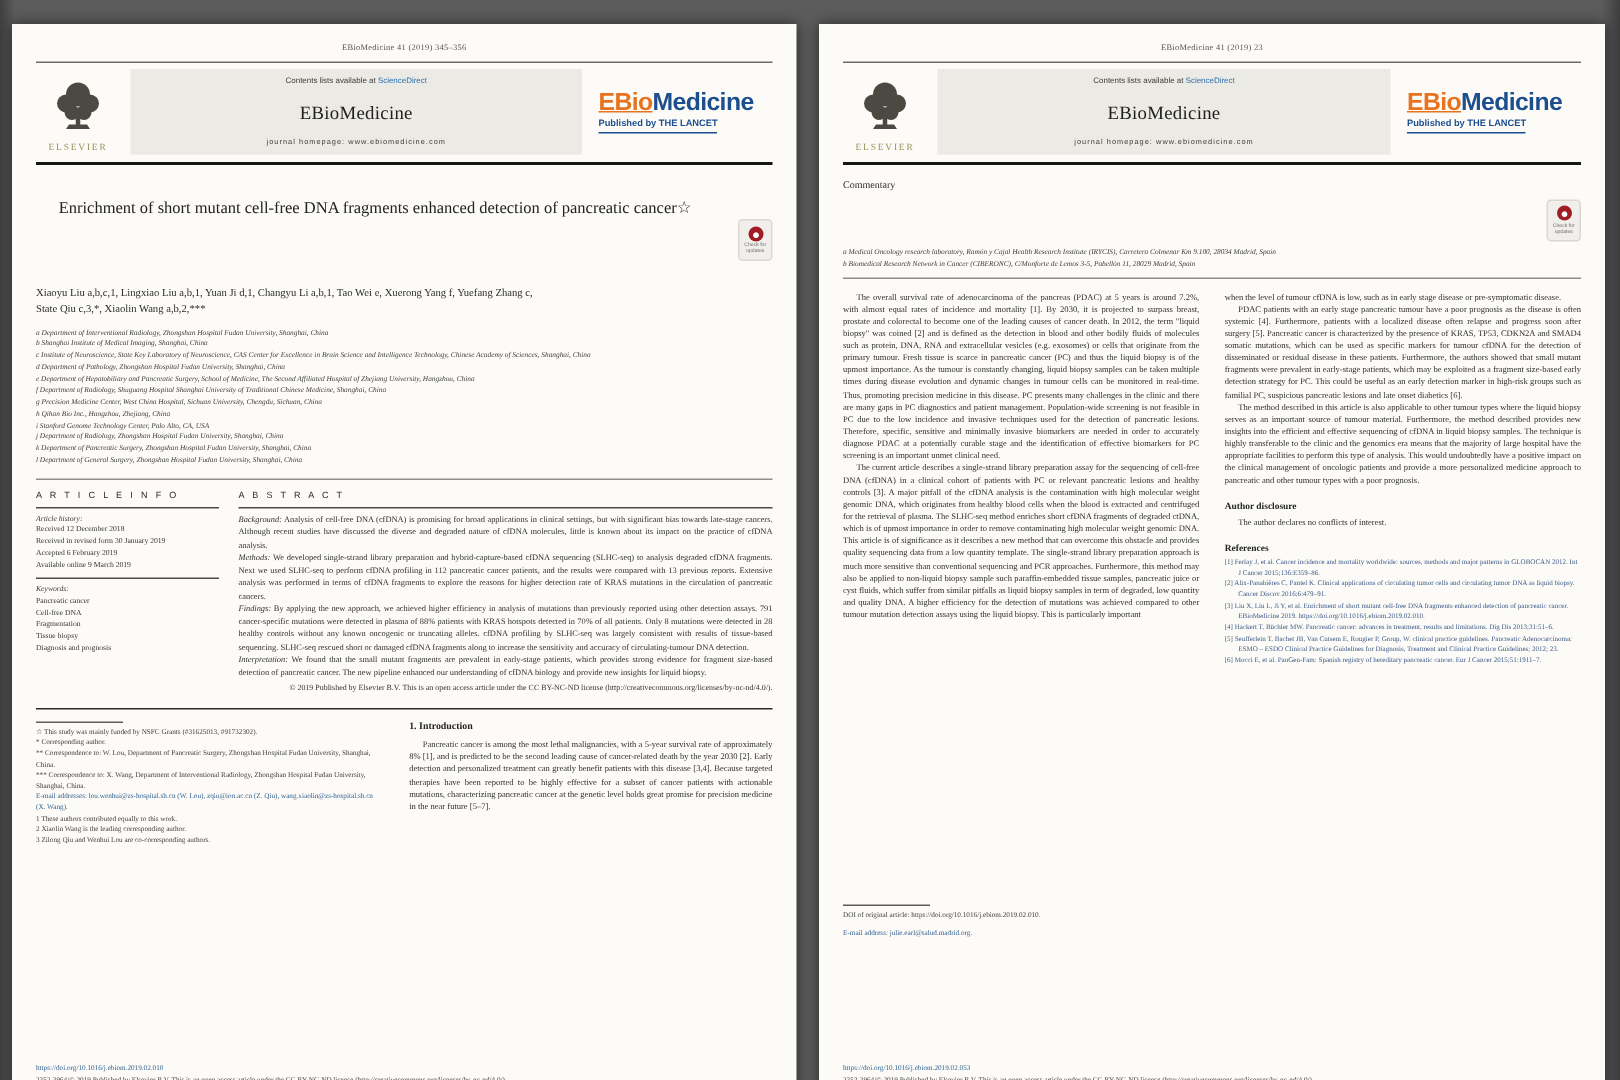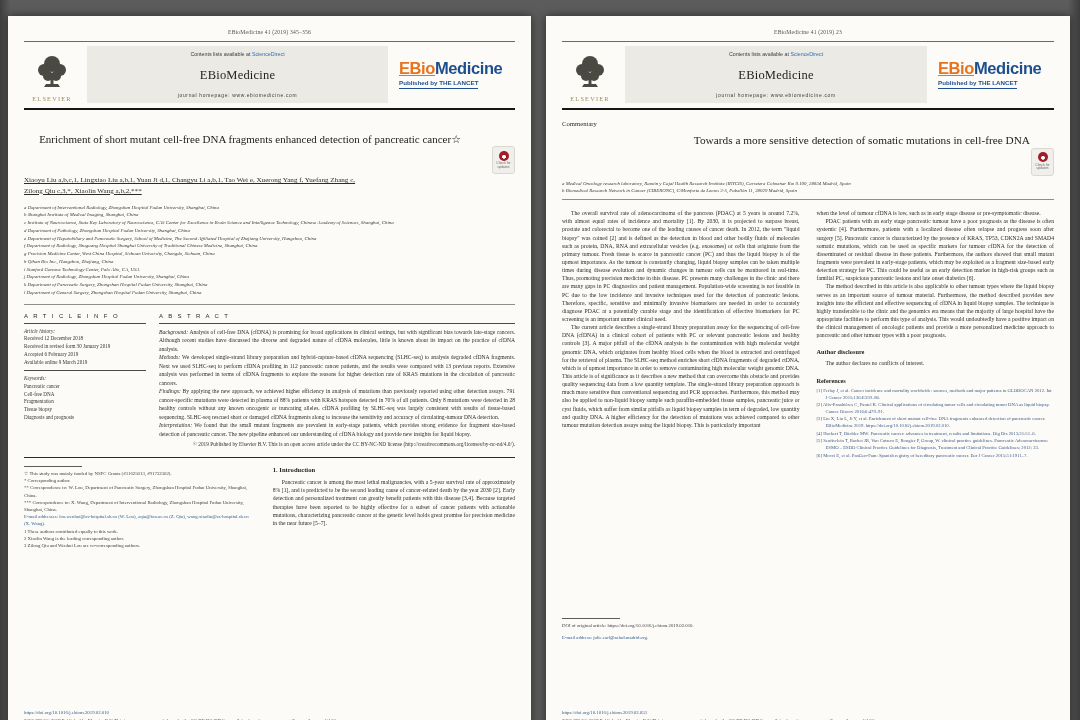--- a/index.html
+++ b/index.html
@@ -40,21 +40,21 @@
 
   .title-row { display: flex; margin-top: 22px; align-items: flex-end; flex-direction: column; }
   .a-title { flex: 1; font-size: 11px; line-height: 1.3; color: #22221f; padding-right: 54px; }
   #right-page .a-title { padding-right: 24px; font-size: 11.3px; }
   .badge { width: 23px; height: 28px; background: #f1efeb; border: 1px solid #dcd8d1; border-radius: 3px;
            display: flex; flex-direction: column; align-items: center; justify-content: center; gap: 1.5px; flex-shrink: 0; }
   .badge-circle { width: 10px; height: 10px; border-radius: 50%;
                   background: radial-gradient(circle at 50% 58%, #ffffff 0 1.6px, #a21c26 2.2px); }
   .badge-label { font-family: "Liberation Sans", sans-serif; font-size: 3.4px; color: #6d6d6a; text-align: center; line-height: 1.15; }
 
-  .authors { margin-top: 1px; font-size: 7.1px; line-height: 1.5; color: #2c2c2a; text-decoration: underline; }
+  .authors { margin-top: 16px; font-size: 7.1px; line-height: 1.5; color: #2c2c2a; }
   .affils { margin-top: 7px; font-style: italic; font-size: 4.9px; line-height: 1.58; color: #3b3b39; }
   .thinline { border-top: 1px solid #8f8f8a; margin-top: 7px; }
 
   .ia-row { display: flex; gap: 13px; margin-top: 8px; }
   .info-col { width: 122px; flex-shrink: 0; }
   .ia-heading { font-family: "Liberation Sans", sans-serif; font-size: 6px; letter-spacing: 1.9px; color: #2b2b29; }
   .ia-rule { border-top: 1px solid #4a4a46; margin: 4px 0; }
   .info-body { font-size: 5.1px; line-height: 1.52; color: #363634; }
   .info-label { font-style: italic; }
   .abs-col { flex: 1; }
@@ -132,21 +132,21 @@
   <div class="title-row">
     <div class="a-title">Enrichment of short mutant cell-free DNA fragments enhanced detection of pancreatic cancer☆</div>
     <div class="badge">
       <div class="badge-circle"></div>
       <div class="badge-label">Check for updates</div>
     </div>
   </div>
 
   <div class="authors">
     <div>Xiaoyu Liu a,b,c,1, Lingxiao Liu a,b,1, Yuan Ji d,1, Changyu Li a,b,1, Tao Wei e, Xuerong Yang f, Yuefang Zhang c,</div>
-    <div>Zilong Qiu c,3,*, Xiaolin Wang a,b,2,***</div>
+    <div>State Qiu c,3,*, Xiaolin Wang a,b,2,***</div>
   </div>
 
   <div class="affils">
     <div>a Department of Interventional Radiology, Zhongshan Hospital Fudan University, Shanghai, China</div>
     <div>b Shanghai Institute of Medical Imaging, Shanghai, China</div>
     <div>c Institute of Neuroscience, State Key Laboratory of Neuroscience, CAS Center for Excellence in Brain Science and Intelligence Technology, Chinese Academy of Sciences, Shanghai, China</div>
     <div>d Department of Pathology, Zhongshan Hospital Fudan University, Shanghai, China</div>
     <div>e Department of Hepatobiliary and Pancreatic Surgery, School of Medicine, The Second Affiliated Hospital of Zhejiang University, Hangzhou, China</div>
     <div>f Department of Radiology, Shuguang Hospital Shanghai University of Traditional Chinese Medicine, Shanghai, China</div>
     <div>g Precision Medicine Center, West China Hospital, Sichuan University, Chengdu, Sichuan, China</div>
@@ -256,21 +256,20 @@
         <span class="logo-ebio">EBio</span><span class="logo-med">Medicine</span>
       </div>
       <div class="logo-tag">Published by THE LANCET</div>
     </div>
   </div>
   <div class="thickrule"></div>
 
   <div class="commentary">Commentary</div>
 
   <div class="title-row" style="margin-top:6px;">
-    <div class="a-title">Towards a more sensitive detection of somatic mutations in cell-free DNA</div>
     <div class="badge">
       <div class="badge-circle"></div>
       <div class="badge-label">Check for updates</div>
     </div>
   </div>
 
 
   <div class="affils" style="margin-top:4px;">
     <div>a Medical Oncology research laboratory, Ramón y Cajal Health Research Institute (IRYCIS), Carretera Colmenar Km 9.100, 28034 Madrid, Spain</div>
     <div>b Biomedical Research Network in Cancer (CIBERONC), C/Monforte de Lemos 3-5, Pabellón 11, 28029 Madrid, Spain</div>

